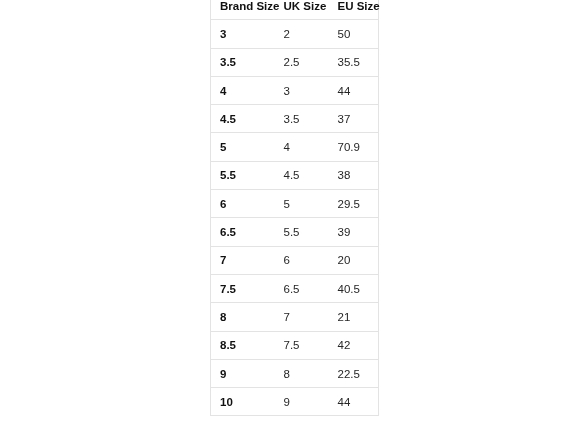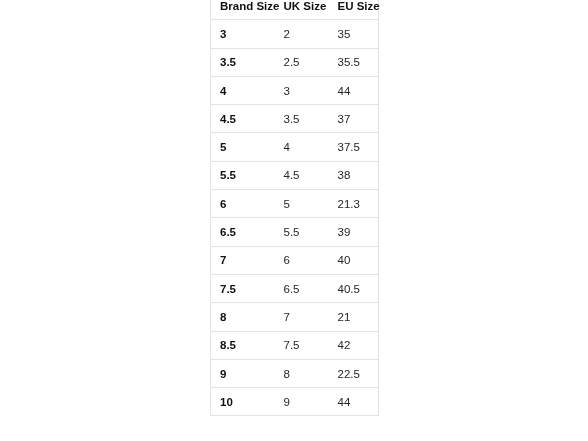--- a/index.html
+++ b/index.html
@@ -90,61 +90,61 @@
       <tr>
         <th>Brand Size</th>
         <th>UK Size</th>
         <th>EU Size</th>
       </tr>
     </thead>
     <tbody id="size-table-body">
         <tr>
           <td class="cell-brand">3</td>
           <td class="cell-uk">2</td>
-          <td class="cell-eu">35</td>
+          <td class="cell-eu">50</td>
         </tr>
         <tr>
           <td class="cell-brand">3.5</td>
           <td class="cell-uk">2.5</td>
           <td class="cell-eu">35.5</td>
         </tr>
         <tr>
           <td class="cell-brand">4</td>
           <td class="cell-uk">3</td>
           <td class="cell-eu">44</td>
         </tr>
         <tr>
           <td class="cell-brand">4.5</td>
           <td class="cell-uk">3.5</td>
           <td class="cell-eu">37</td>
         </tr>
         <tr>
           <td class="cell-brand">5</td>
           <td class="cell-uk">4</td>
-          <td class="cell-eu">37.5</td>
+          <td class="cell-eu">70.9</td>
         </tr>
         <tr>
           <td class="cell-brand">5.5</td>
           <td class="cell-uk">4.5</td>
           <td class="cell-eu">38</td>
         </tr>
         <tr>
           <td class="cell-brand">6</td>
           <td class="cell-uk">5</td>
-          <td class="cell-eu">21.3</td>
+          <td class="cell-eu">29.5</td>
         </tr>
         <tr>
           <td class="cell-brand">6.5</td>
           <td class="cell-uk">5.5</td>
           <td class="cell-eu">39</td>
         </tr>
         <tr>
           <td class="cell-brand">7</td>
           <td class="cell-uk">6</td>
-          <td class="cell-eu">40</td>
+          <td class="cell-eu">20</td>
         </tr>
         <tr>
           <td class="cell-brand">7.5</td>
           <td class="cell-uk">6.5</td>
           <td class="cell-eu">40.5</td>
         </tr>
         <tr>
           <td class="cell-brand">8</td>
           <td class="cell-uk">7</td>
           <td class="cell-eu">21</td>

